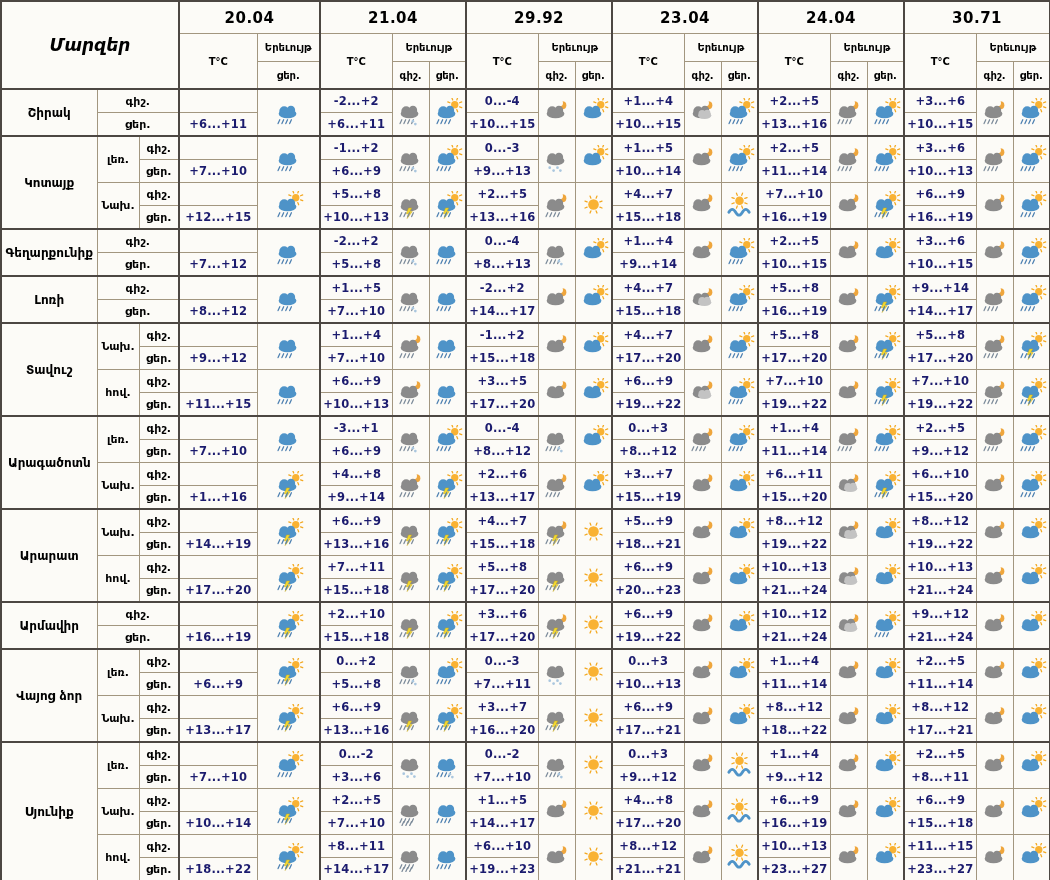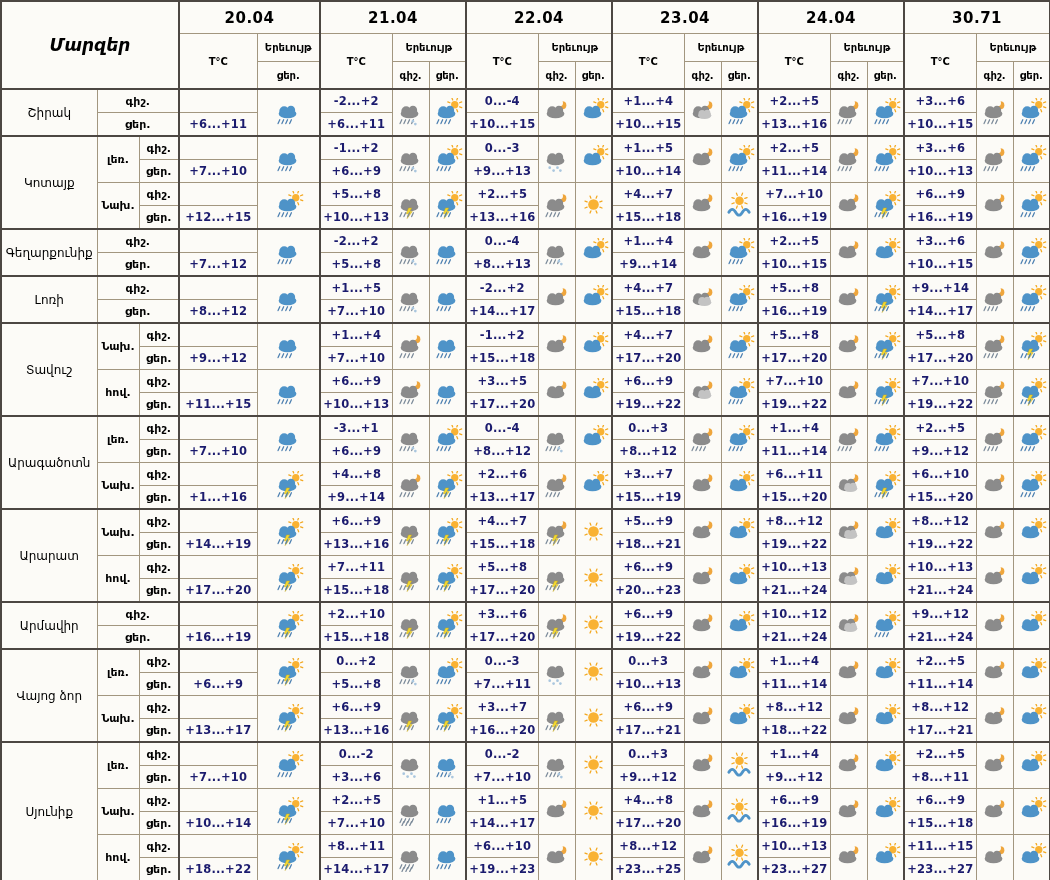--- a/index.html
+++ b/index.html
@@ -10,21 +10,21 @@
   thead th{font-weight:bold;color:#000;}
   th.corner{font-size:17px;font-style:italic;}
   th.date{font-size:15px;letter-spacing:.5px;}
   th.thsm{font-size:10px;font-weight:bold;}
   .gl{border-left:2px solid #4c4742;}
   tr.rstart > td{border-top:2px solid #4c4742;}
   thead tr:nth-child(1) th{height:31px;margin-left:10px;}
   thead tr:nth-child(2) th{height:27px;}
   thead tr:nth-child(3) th{height:26px;}
   tbody td{height:22px;}
-  td.region{font-size:12px;font-weight:normal;color:#000;}
+  td.region{font-size:12px;font-weight:bold;color:#000;}
   td.lbl, td.part{font-size:11px;font-weight:bold;color:#000;}
   td.temp{font-size:11.5px;font-weight:bold;color:#1b1b6e;letter-spacing:.2px;}
   td.iconc svg{display:block;margin:0 auto;}
 </style>
 </head>
 <body>
 
 <div class="page">
   <table>
     <colgroup>
@@ -47,21 +47,21 @@
         <col style="width:37px">
       <col style="width:72px">
         <col style="width:37px">
         <col style="width:37px">
     </colgroup>
     <thead>
         <tr>
           <th rowspan="3" colspan="3" class="corner">Մարզեր</th>
           <th colspan="2" class="date gl">20.04</th>
           <th colspan="3" class="date gl">21.04</th>
-          <th colspan="3" class="date gl">22.04</th>
+          <th colspan="3" class="date gl">29.92</th>
           <th colspan="3" class="date gl">23.04</th>
           <th colspan="3" class="date gl">24.04</th>
           <th colspan="3" class="date gl">30.71</th>
         </tr>
         <tr>
           <th rowspan="2" class="thsm gl">T°C</th>
           <th colspan="1" class="thsm">Երեւույթ</th>
           <th rowspan="2" class="thsm gl">T°C</th>
           <th colspan="2" class="thsm">Երեւույթ</th>
           <th rowspan="2" class="thsm gl">T°C</th>
@@ -3791,19 +3791,19 @@
                 <ellipse cx="15" cy="16.2" rx="9.2" ry="4.8"></ellipse>
               </g>
             </svg>
           </td>
         </tr>
         <tr>
           <td class="part">ցեր.</td>
           <td class="temp gl">+18...+22</td>
           <td class="temp gl">+14...+17</td>
           <td class="temp gl">+19...+23</td>
-          <td class="temp gl">+23...+25</td>
+          <td class="temp gl">+21...+21</td>
           <td class="temp gl">+23...+27</td>
           <td class="temp gl">+23...+27</td>
         </tr>
       </tbody>
   </table>
 </div>
 
 </body></html>

